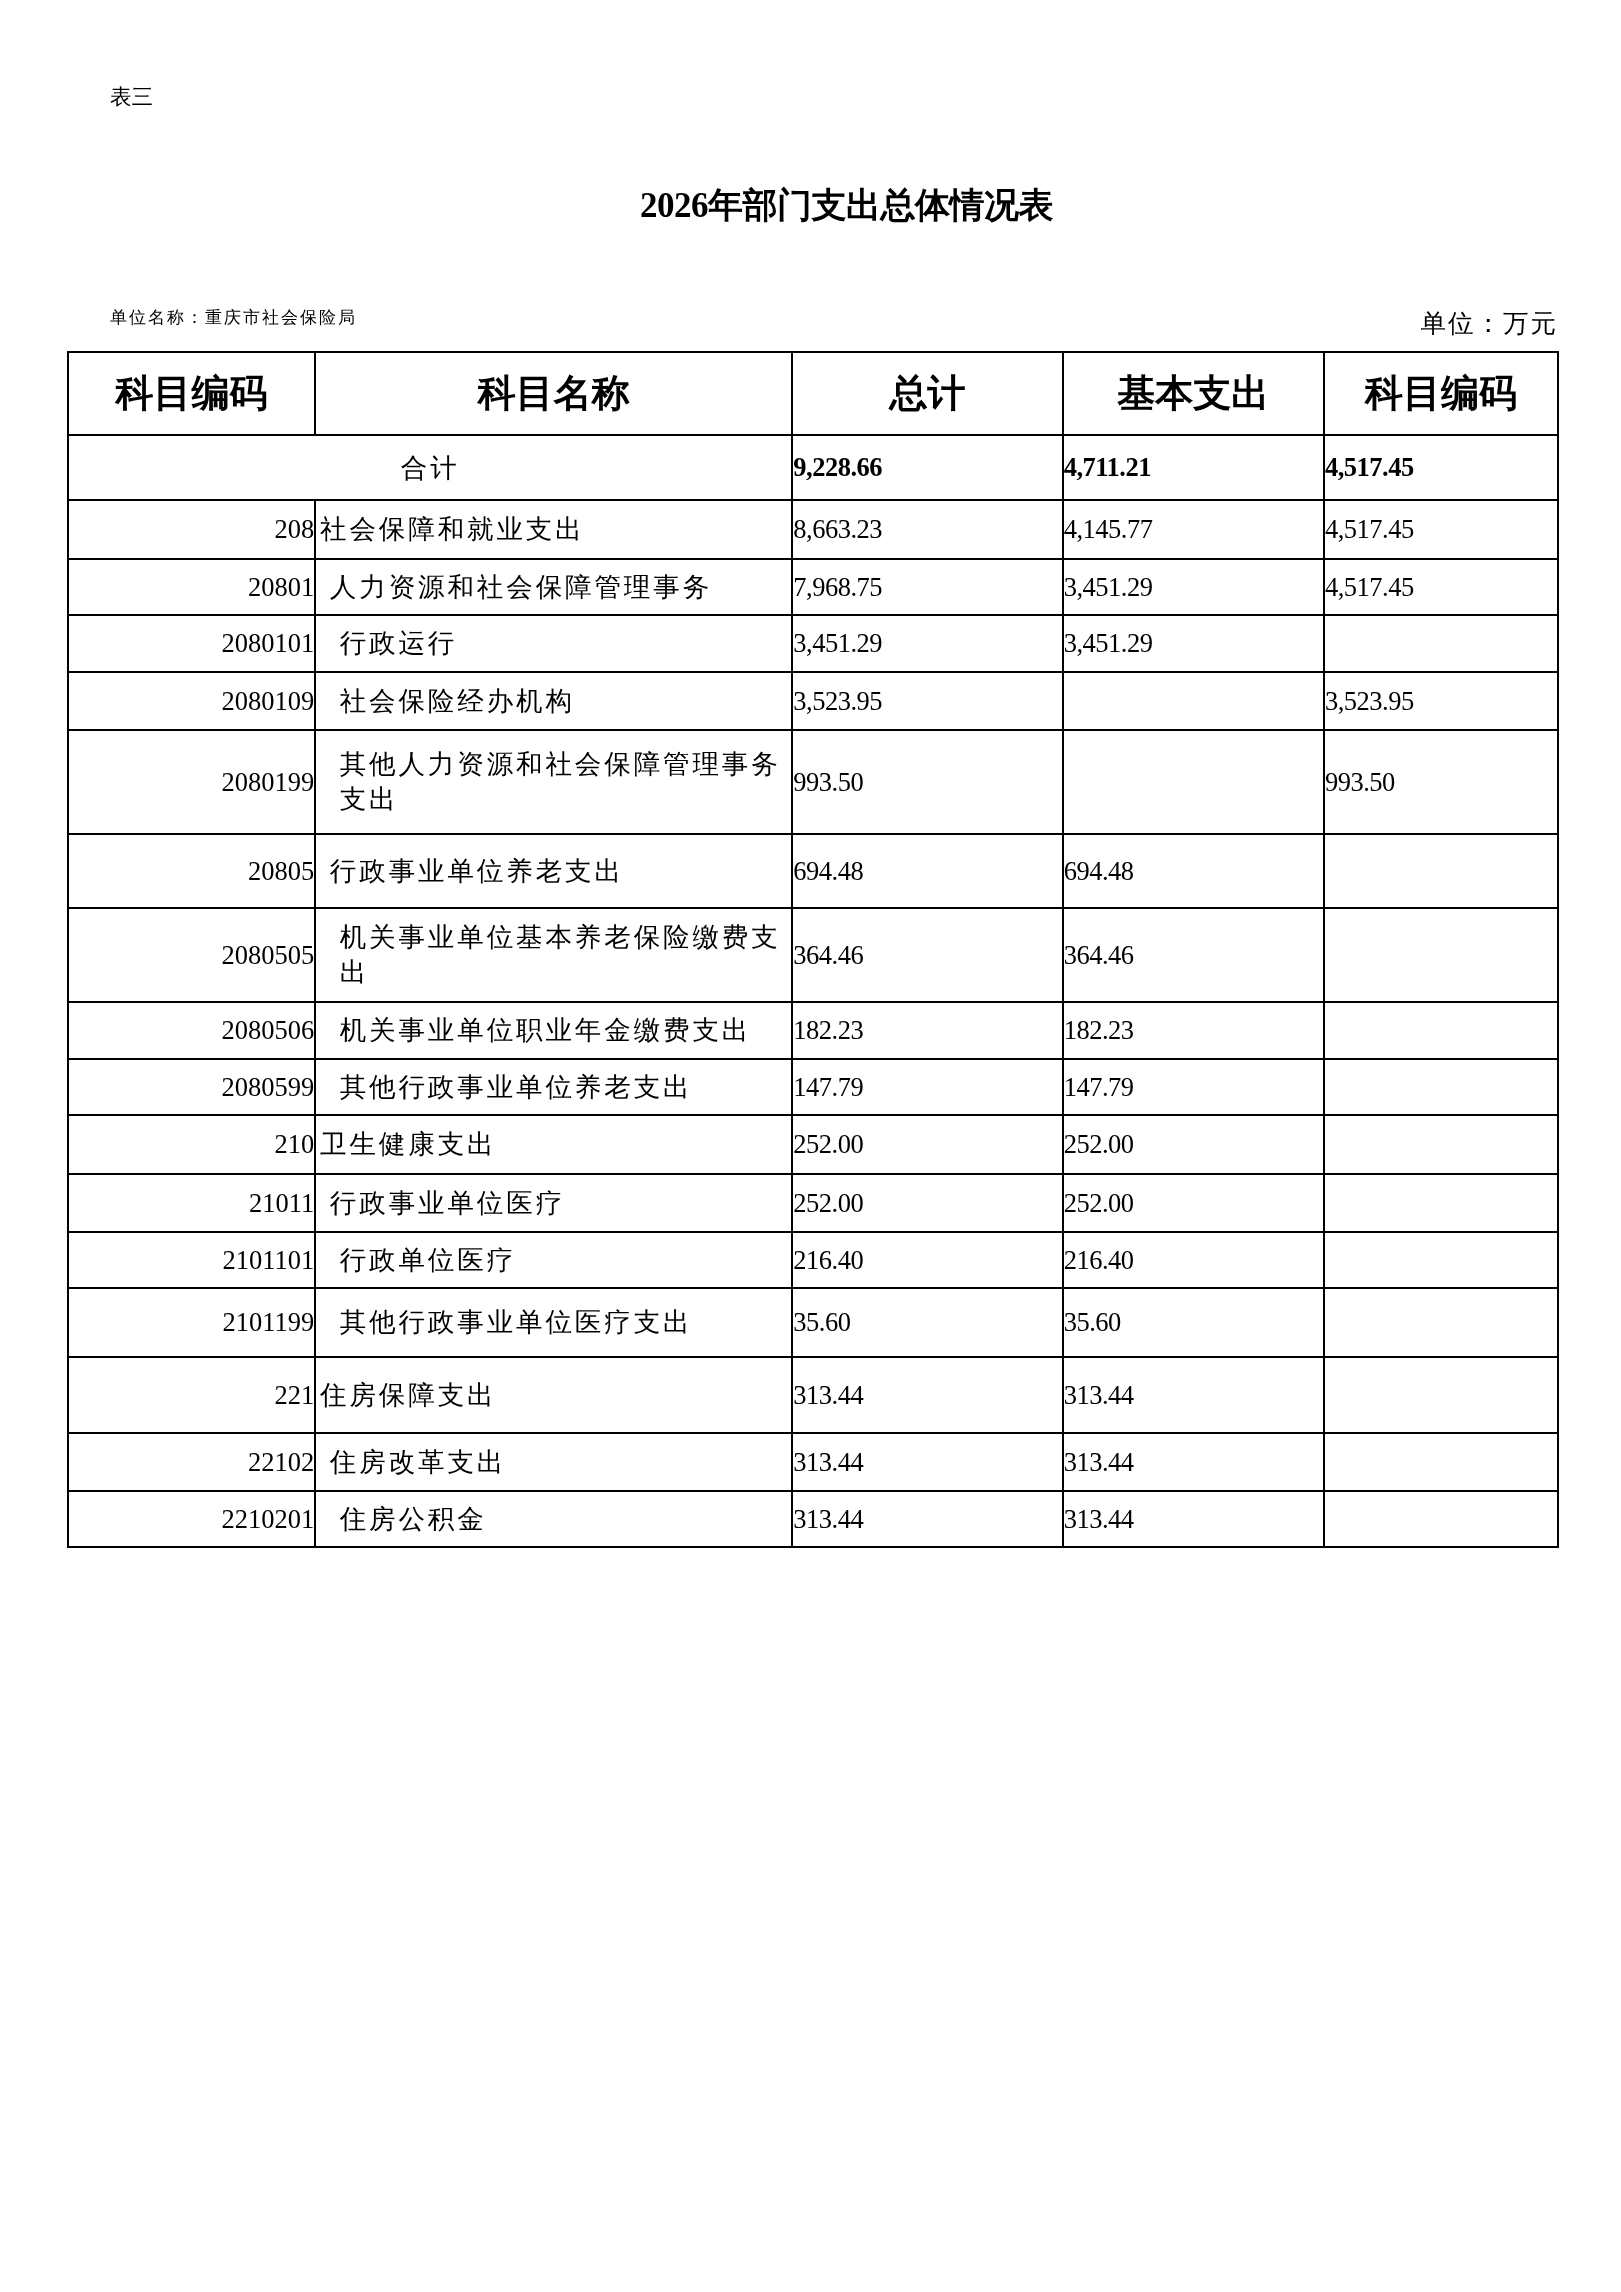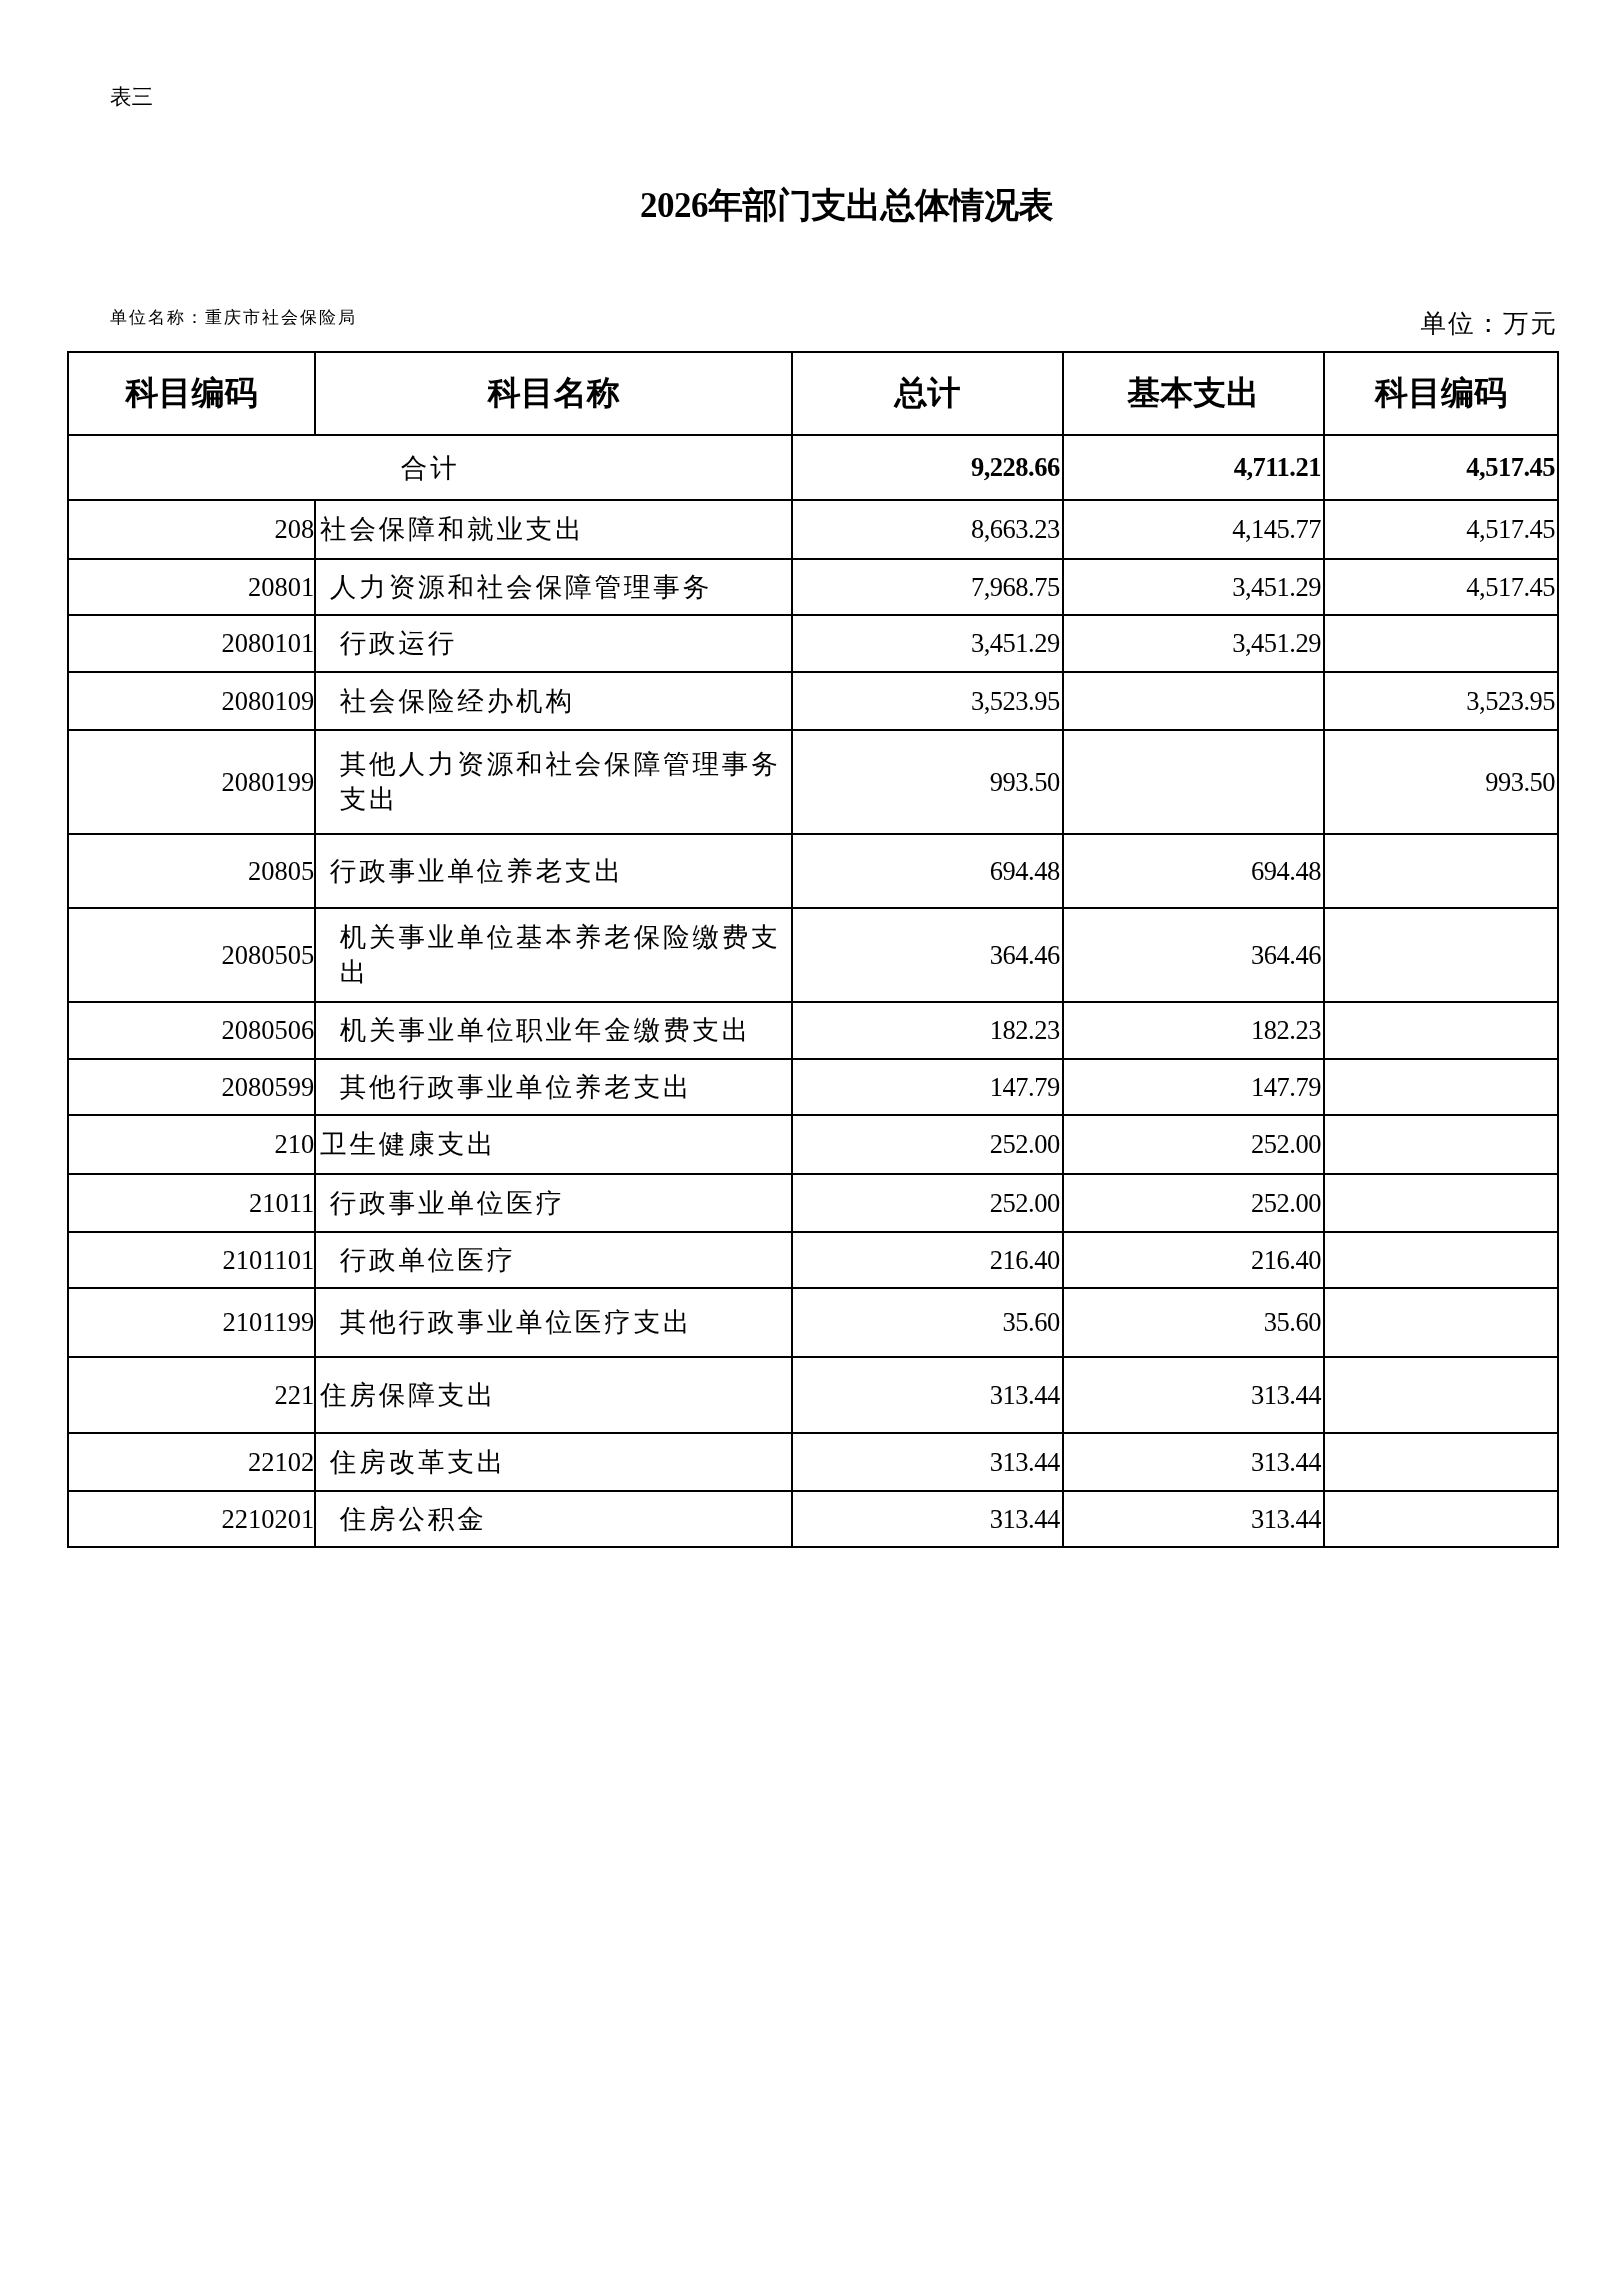--- a/index.html
+++ b/index.html
@@ -4,30 +4,30 @@
 <style>
   html, body { margin: 0; padding: 0; background: #ffffff; }
   body { width: 1621px; height: 2293px; position: relative; overflow: hidden; color: #000; }
   .serif { font-family: "Liberation Serif", "DejaVu Serif", serif; margin-left: 36px; }
   #table-no { position: absolute; left: 74px; top: 82px; font-size: 21.6px; }
   #title { position: absolute; left: 0; width: 1621px; top: 182px; text-align: center; font-size: 35px; font-weight: bold; letter-spacing: -0.5px; }
   #unit-name { position: absolute; left: 74px; top: 306px; font-size: 17px; letter-spacing: 2px; }
   #unit { position: absolute; right: 63px; top: 306px; font-size: 25.5px; letter-spacing: 2px; }
   table { position: absolute; left: 67px; top: 351px; border-collapse: collapse; table-layout: fixed; width: 1492px; }
   td, th { border: 2.9px solid #000; padding: 0; overflow: hidden; }
-  th { font-family: "DejaVu Sans", "Liberation Sans", sans-serif; font-weight: bold; font-size: 33px; height: 81px; text-align: center; }
+  th { font-family: "DejaVu Sans", "Liberation Sans", sans-serif; font-weight: bold; font-size: 38px; height: 81px; text-align: center; }
   .c-code { width: 245px; }
   .c-name { width: 473px; }
   .c-total { width: 268px; }
   .c-basic { width: 259px; }
   .c-proj { width: 232px; }
   td { font-family: "Liberation Serif", "DejaVu Serif", serif; font-size: 26.5px; vertical-align: middle; }
   td.code { padding-left: 3.9px; text-align: right; }
   td.name { text-align: left; padding-left: 3.9px; letter-spacing: 2.9px; line-height: 35px; }
-  td.num { text-align: right; padding-right: 2px; letter-spacing: -0.5px; }
+  td.num { padding-right: 2px; letter-spacing: -0.5px; }
   tr.total td.num { font-weight: bold; }
   td.total-label { text-align: center; letter-spacing: 2.9px; }
   .indent-1 { padding-left: 13.7px !important; }
   .indent-2 { padding-left: 23.5px !important; }
 </style>
 </head>
 <body>
 
 <div id="table-no" class="serif">表三</div>
 <div id="title" class="serif">2026年部门支出总体情况表</div>

